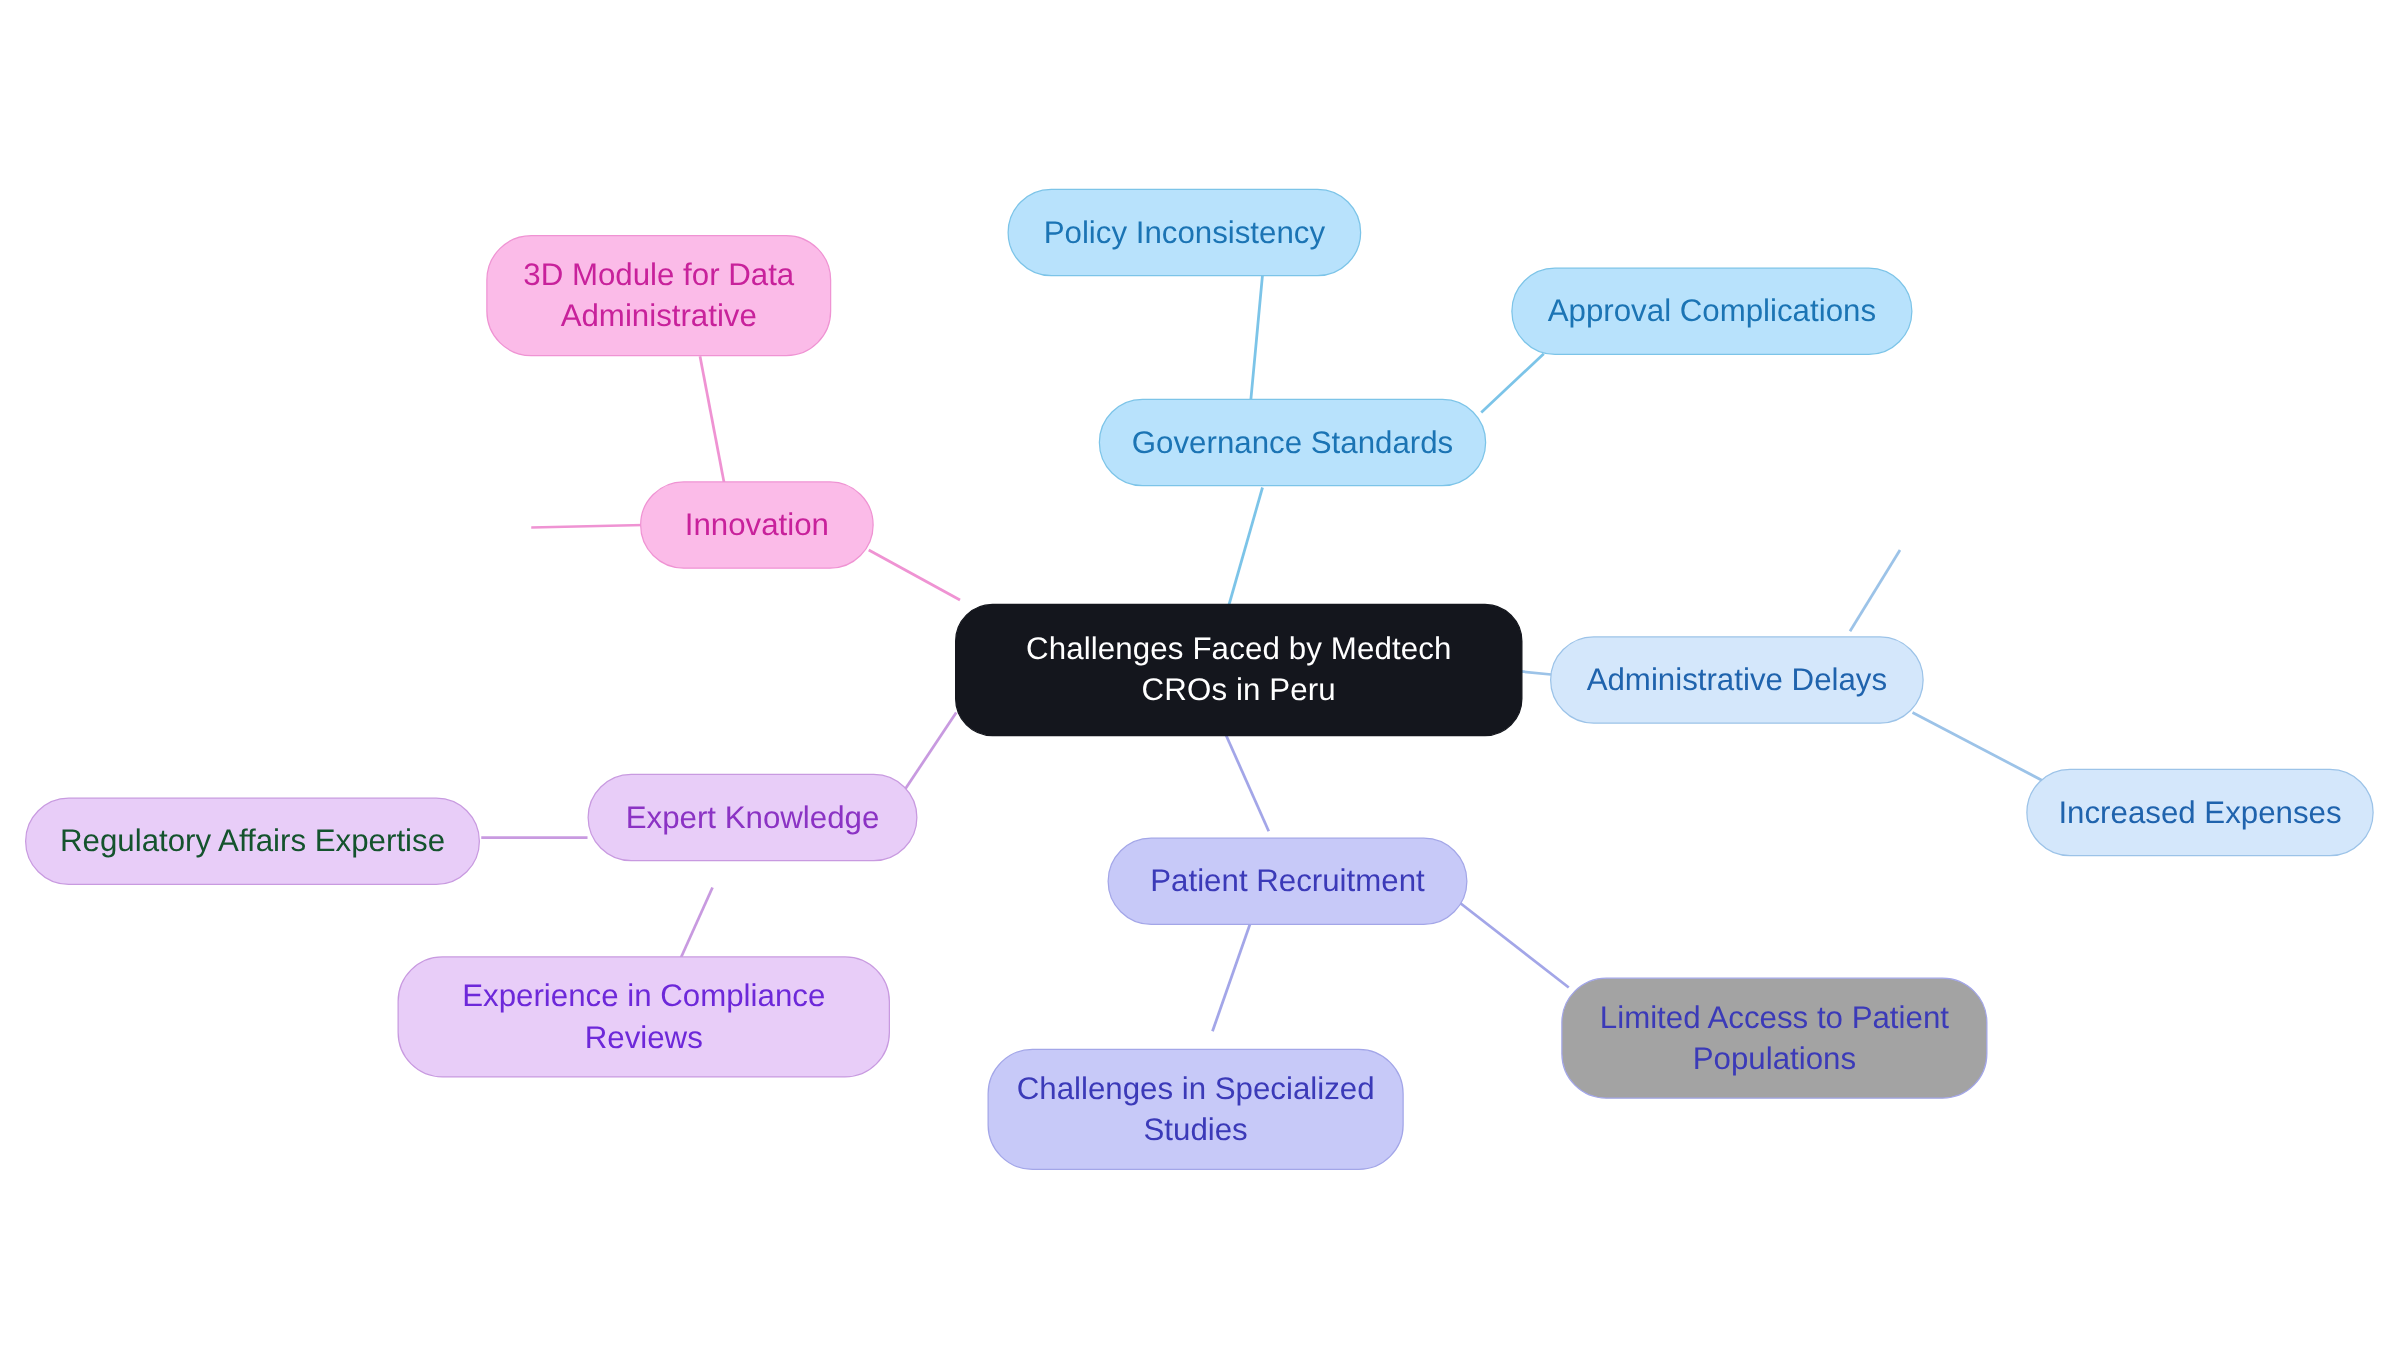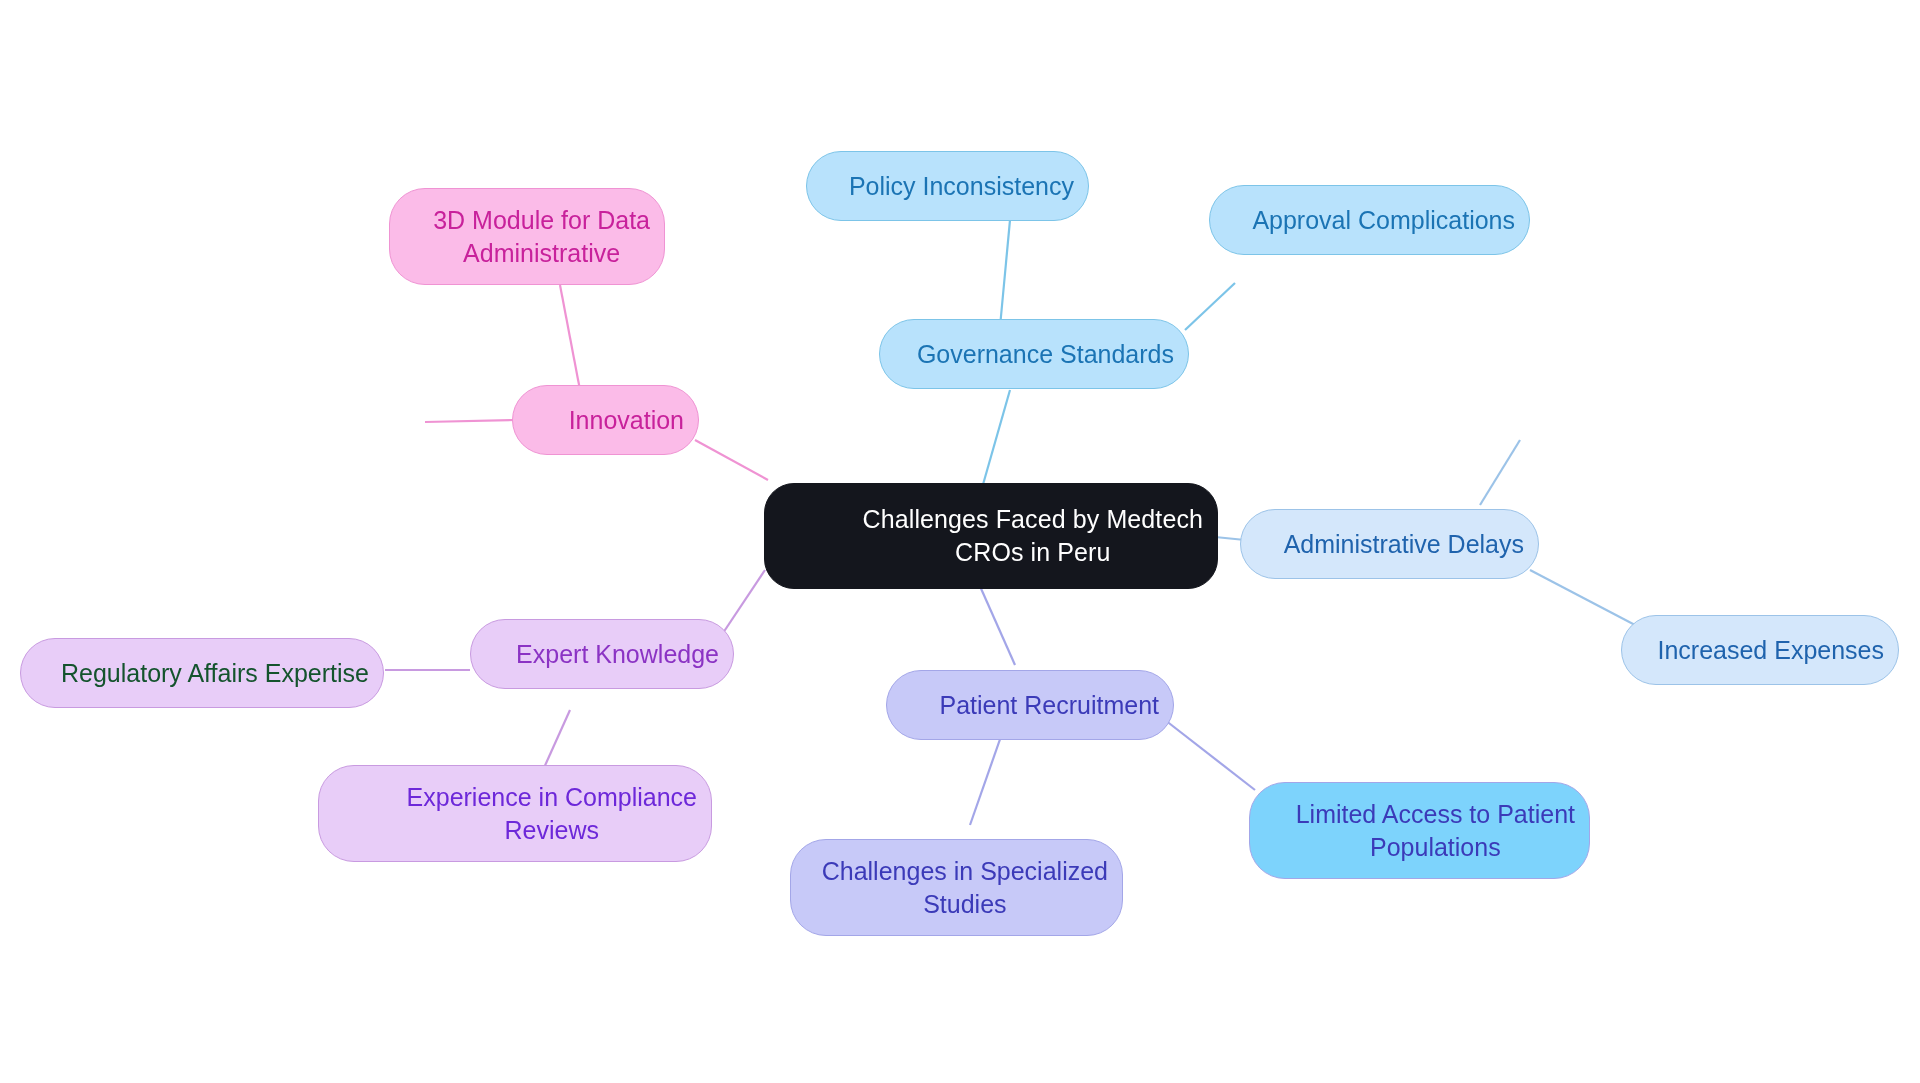--- a/index.html
+++ b/index.html
@@ -25,21 +25,21 @@
     top: 0;
     width: 1920px;
     height: 1083px;
     pointer-events: none;
   }
   .node {
     position: absolute;
     box-sizing: border-box;
     display: flex;
     align-items: center;
-    justify-content: flex-end;
+    justify-content: center;
     text-align: center;
     border-radius: 36px;
     border-width: 1.5px;
     border-style: solid;
     line-height: 1.32;
     white-space: pre-line;
     padding: 6px 14px;
   }
   .node-root {
     border-radius: 30px;
@@ -94,35 +94,35 @@
     <span>Challenges Faced by Medtech
 CROs in Peru</span>
   </div>
 
   <div class="node node-branch" style="left:879px; top:319px; width:310px; height:70px; background:#b8e2fc; border-color:#7cc4e8; color:#1b74b4;">
     <span>Governance Standards</span>
   </div>
   <div class="node node-leaf" style="left:806px; top:151px; width:283px; height:70px; background:#b8e2fc; border-color:#7cc4e8; color:#1b74b4;">
     <span>Policy Inconsistency</span>
   </div>
-  <div class="node node-leaf" style="left:1209px; top:185px; width:321px; height:70px; background:#b8e2fc; border-color:#7cc4e8; color:#1b74b4;">
+  <div class="node node-leaf" style="left:1209px; top:214px; width:321px; height:70px; background:#b8e2fc; border-color:#7cc4e8; color:#1b74b4;">
     <span>Approval Complications</span>
   </div>
 
   <div class="node node-branch" style="left:1240px; top:509px; width:299px; height:70px; background:#d4e7fb; border-color:#9cc3e8; color:#1f63ad;">
     <span>Administrative Delays</span>
   </div>
   <div class="node node-leaf" style="left:1621px; top:615px; width:278px; height:70px; background:#d4e7fb; border-color:#9cc3e8; color:#1f63ad;">
     <span>Increased Expenses</span>
   </div>
 
   <div class="node node-branch" style="left:886px; top:670px; width:288px; height:70px; background:#c7c9f8; border-color:#a3a6e8; color:#3b3ab8;">
     <span>Patient Recruitment</span>
   </div>
-  <div class="node node-leaf" style="left:1249px; top:782px; width:341px; height:97px; background:#7dd3fc; border-color:#a3a6e8; color:#3b3ab8;">
+  <div class="node node-leaf" style="left:1249px; top:782px; width:341px; height:97px; background:#a3a3a3; border-color:#a3a6e8; color:#3b3ab8;">
     <span>Limited Access to Patient
 Populations</span>
   </div>
   <div class="node node-leaf" style="left:790px; top:839px; width:333px; height:97px; background:#c7c9f8; border-color:#a3a6e8; color:#3b3ab8;">
     <span>Challenges in Specialized
 Studies</span>
   </div>
 
   <div class="node node-branch" style="left:470px; top:619px; width:264px; height:70px; background:#e8cdf8; border-color:#c89ae0; color:#8b33c4;">
     <span>Expert Knowledge</span>

